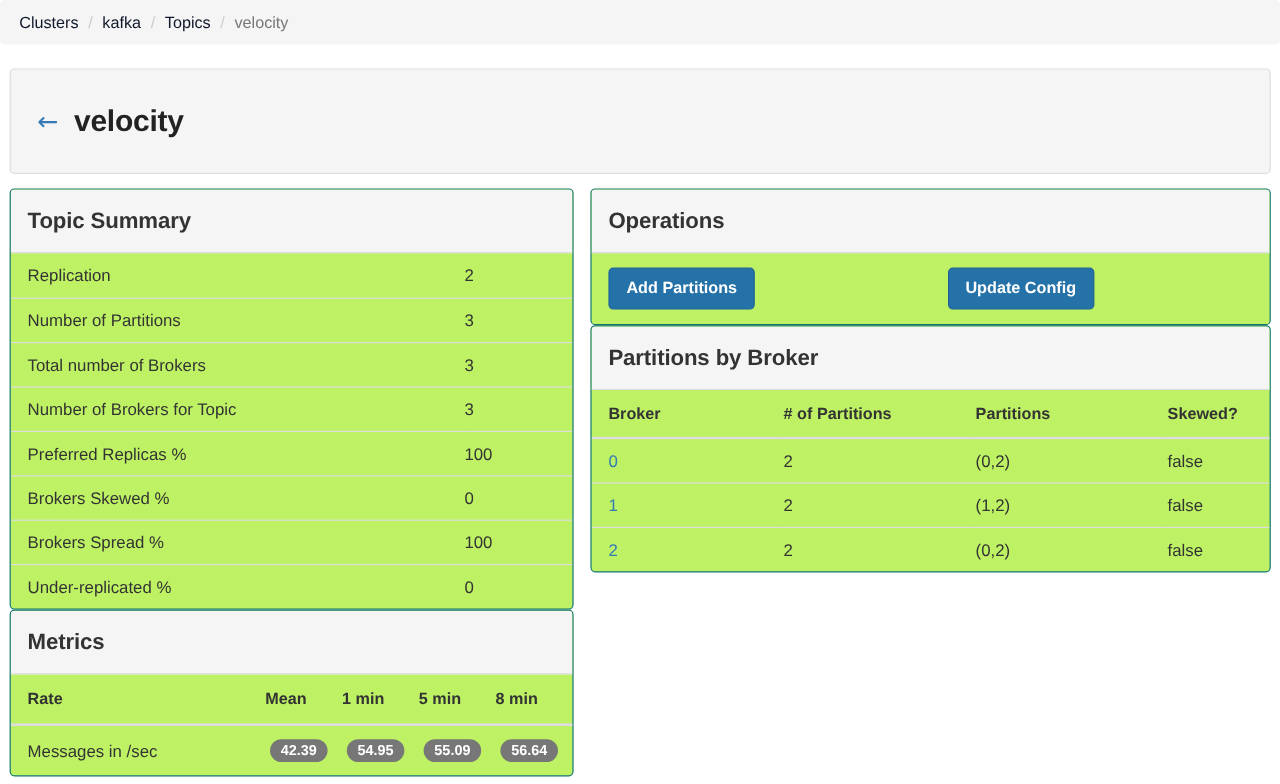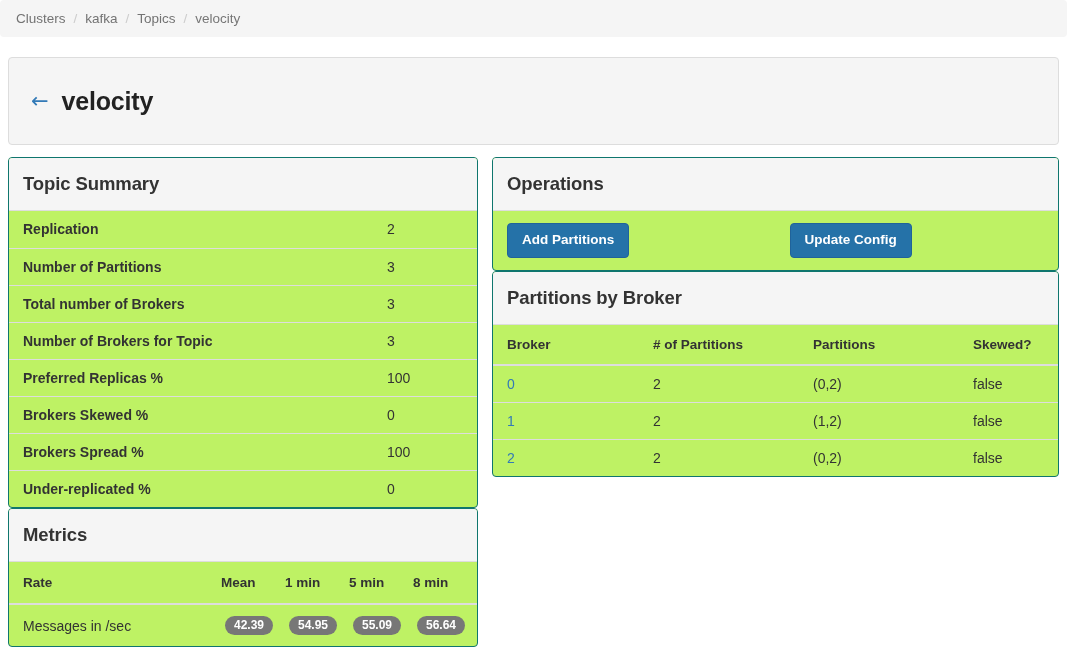--- a/index.html
+++ b/index.html
@@ -16,21 +16,21 @@
   
   .breadcrumb-bar {
     height: 37px;
     background: #f5f5f5;
     border-radius: 4px;
     display: flex;
     align-items: center;
     padding: 0 16px;
     font-size: 13.5px;
   }
-  .crumb-link { color: #737373; text-decoration: none; cursor: pointer; }
+  .crumb-link { color: #0f172a; text-decoration: none; cursor: pointer; }
   .crumb-sep { color: #cccccc; margin: 0 8px; }
   .crumb-active { color: #777777; }
 
   
   .title-panel {
     margin: 20px 8px 0 8px;
     border: 1px solid #dddddd;
     border-radius: 4px;
     background: #f5f5f5;
     height: 88px;
@@ -89,21 +89,21 @@
     width: 100%;
     border-collapse: collapse;
     font-size: 14px;
   }
   table td, table th { padding: 8px 0; vertical-align: middle; }
   table tbody tr { border-top: 1px solid #dddddd; }
   table tbody tr:first-child { border-top: none; }
 
   
   .summary-table td { height: 37px; padding: 0; }
-  .summary-table td.k { padding-left: 14px; color: #333333; font-weight: bold; }
+  .summary-table td.k { padding-left: 14px; color: #333333; }
   .summary-table td.v { width: 90px; padding-left: 0; color: #333333; }
 
   
   .ops-table td { padding: 12px 14px; }
   .ops-table tr.ops-row-1 td { width: 50%; }
   .btn {
     display: inline-block;
     background: #2572a8;
     border: 1px solid #20639a;
     color: #ffffff;

